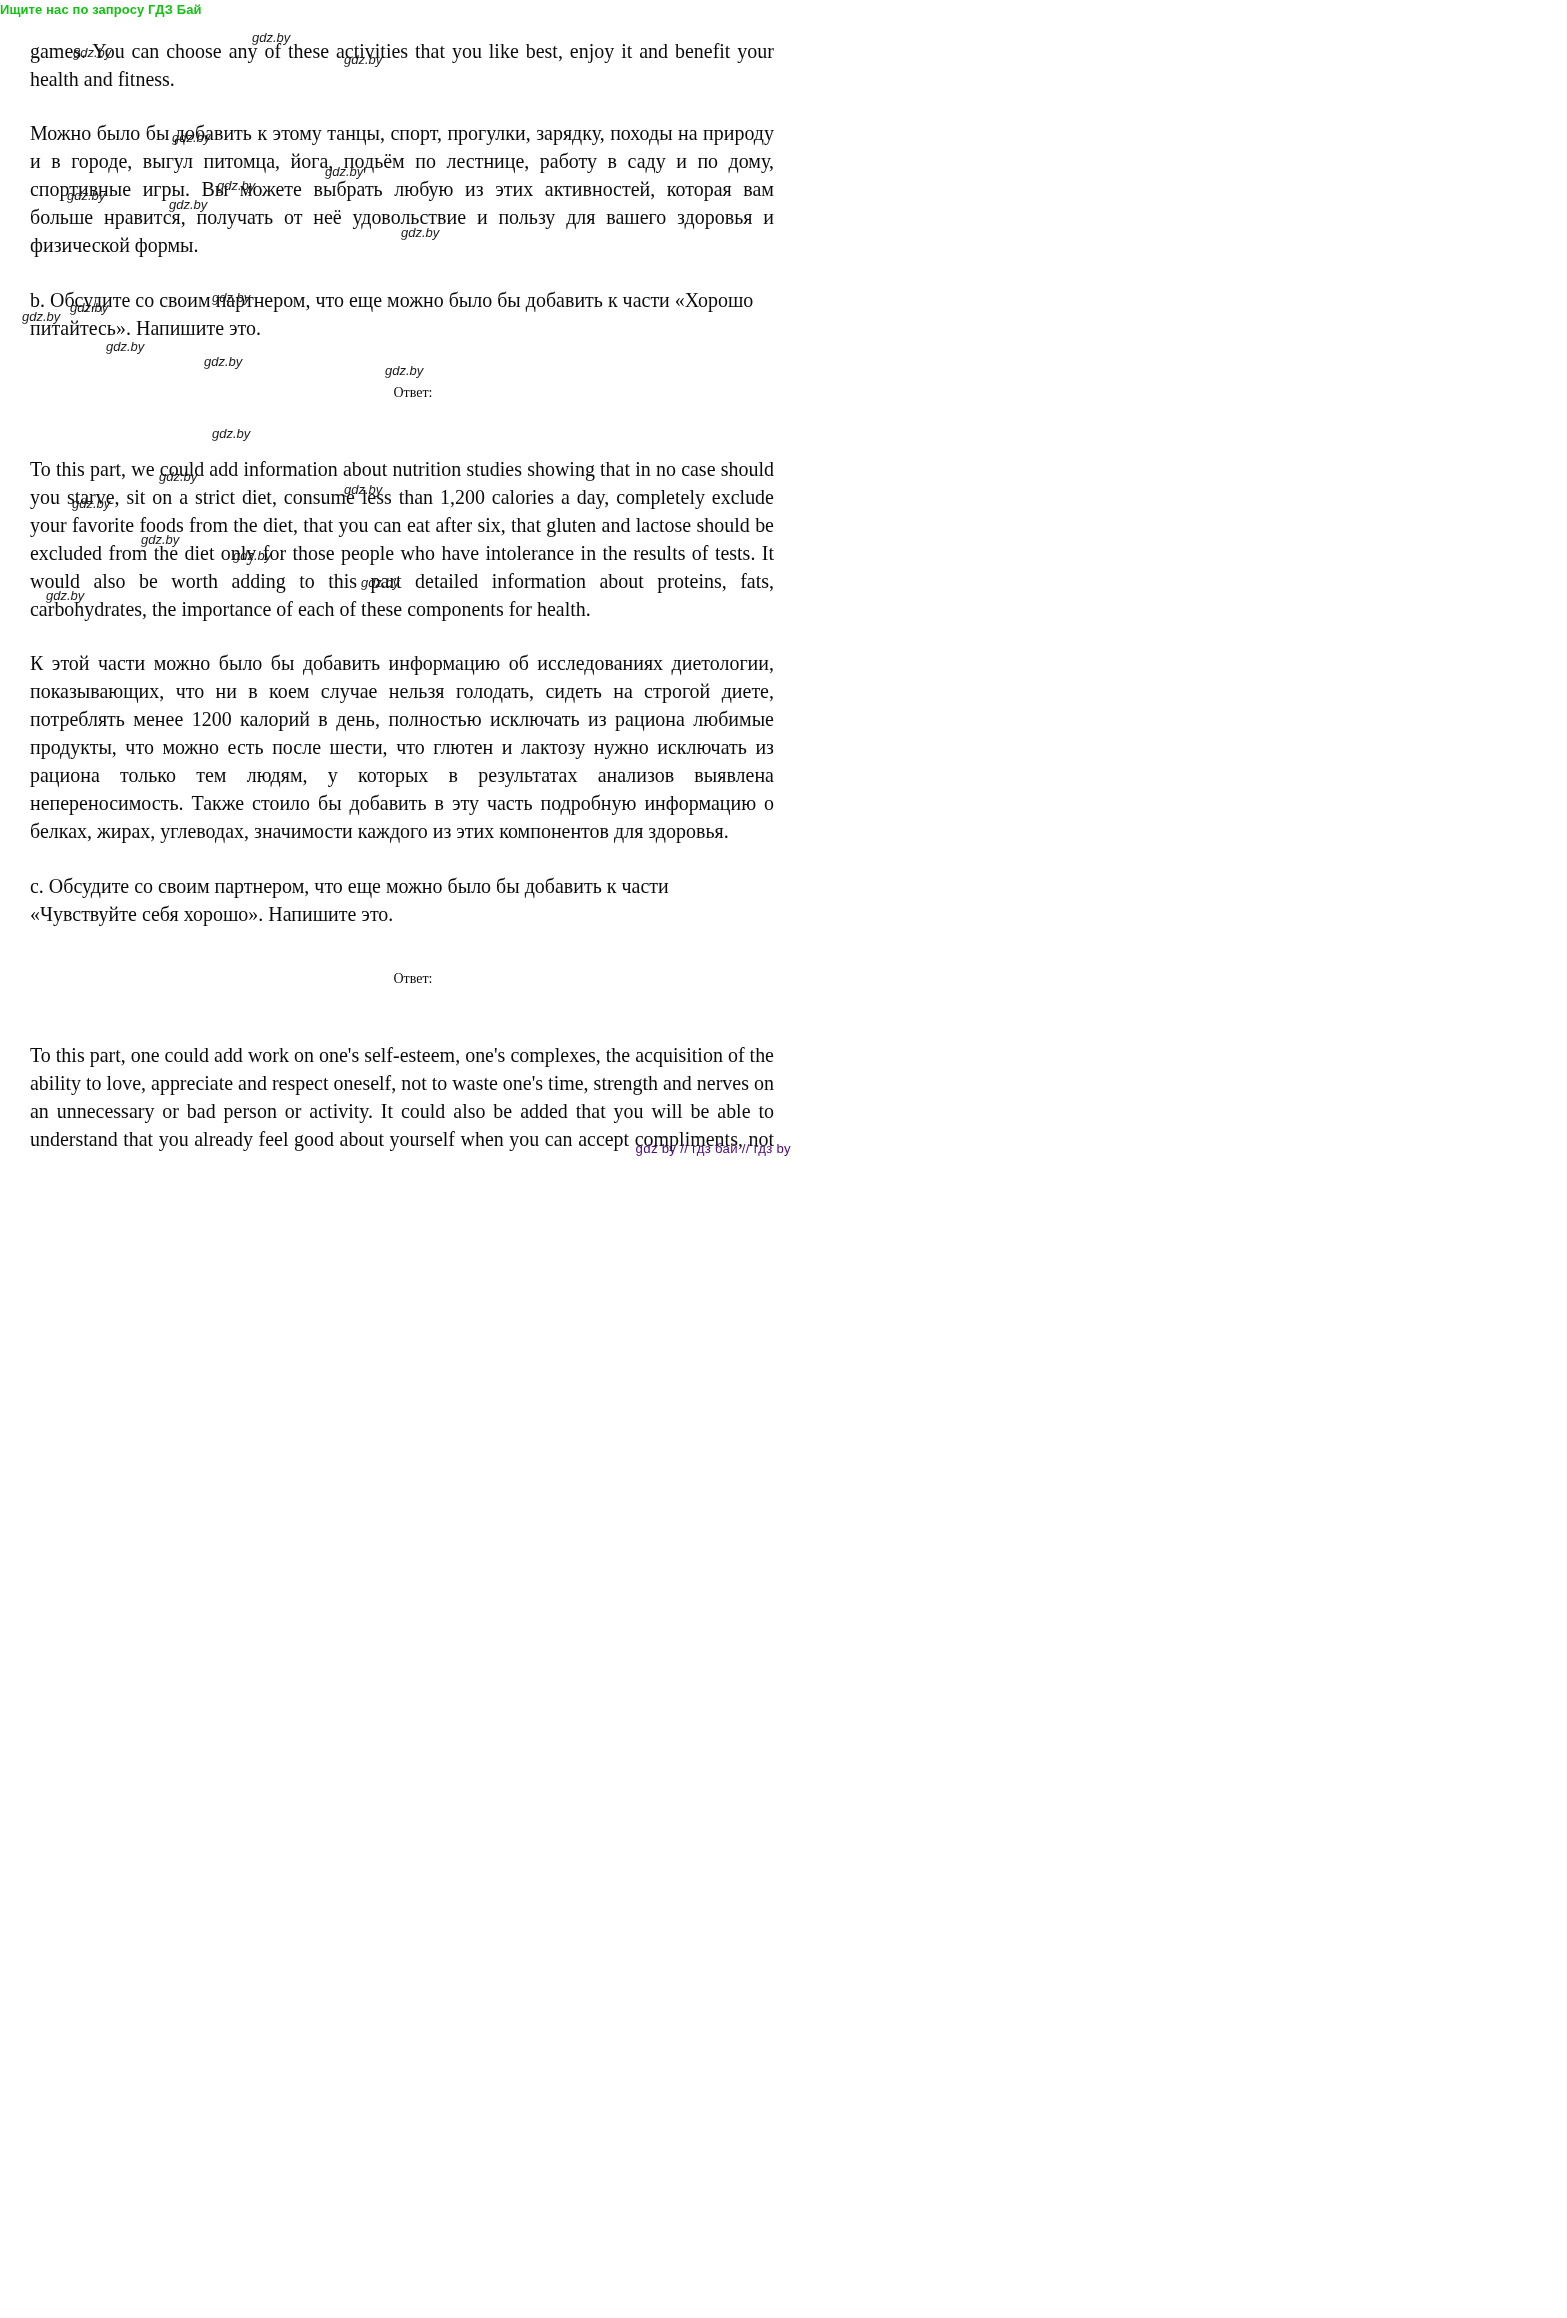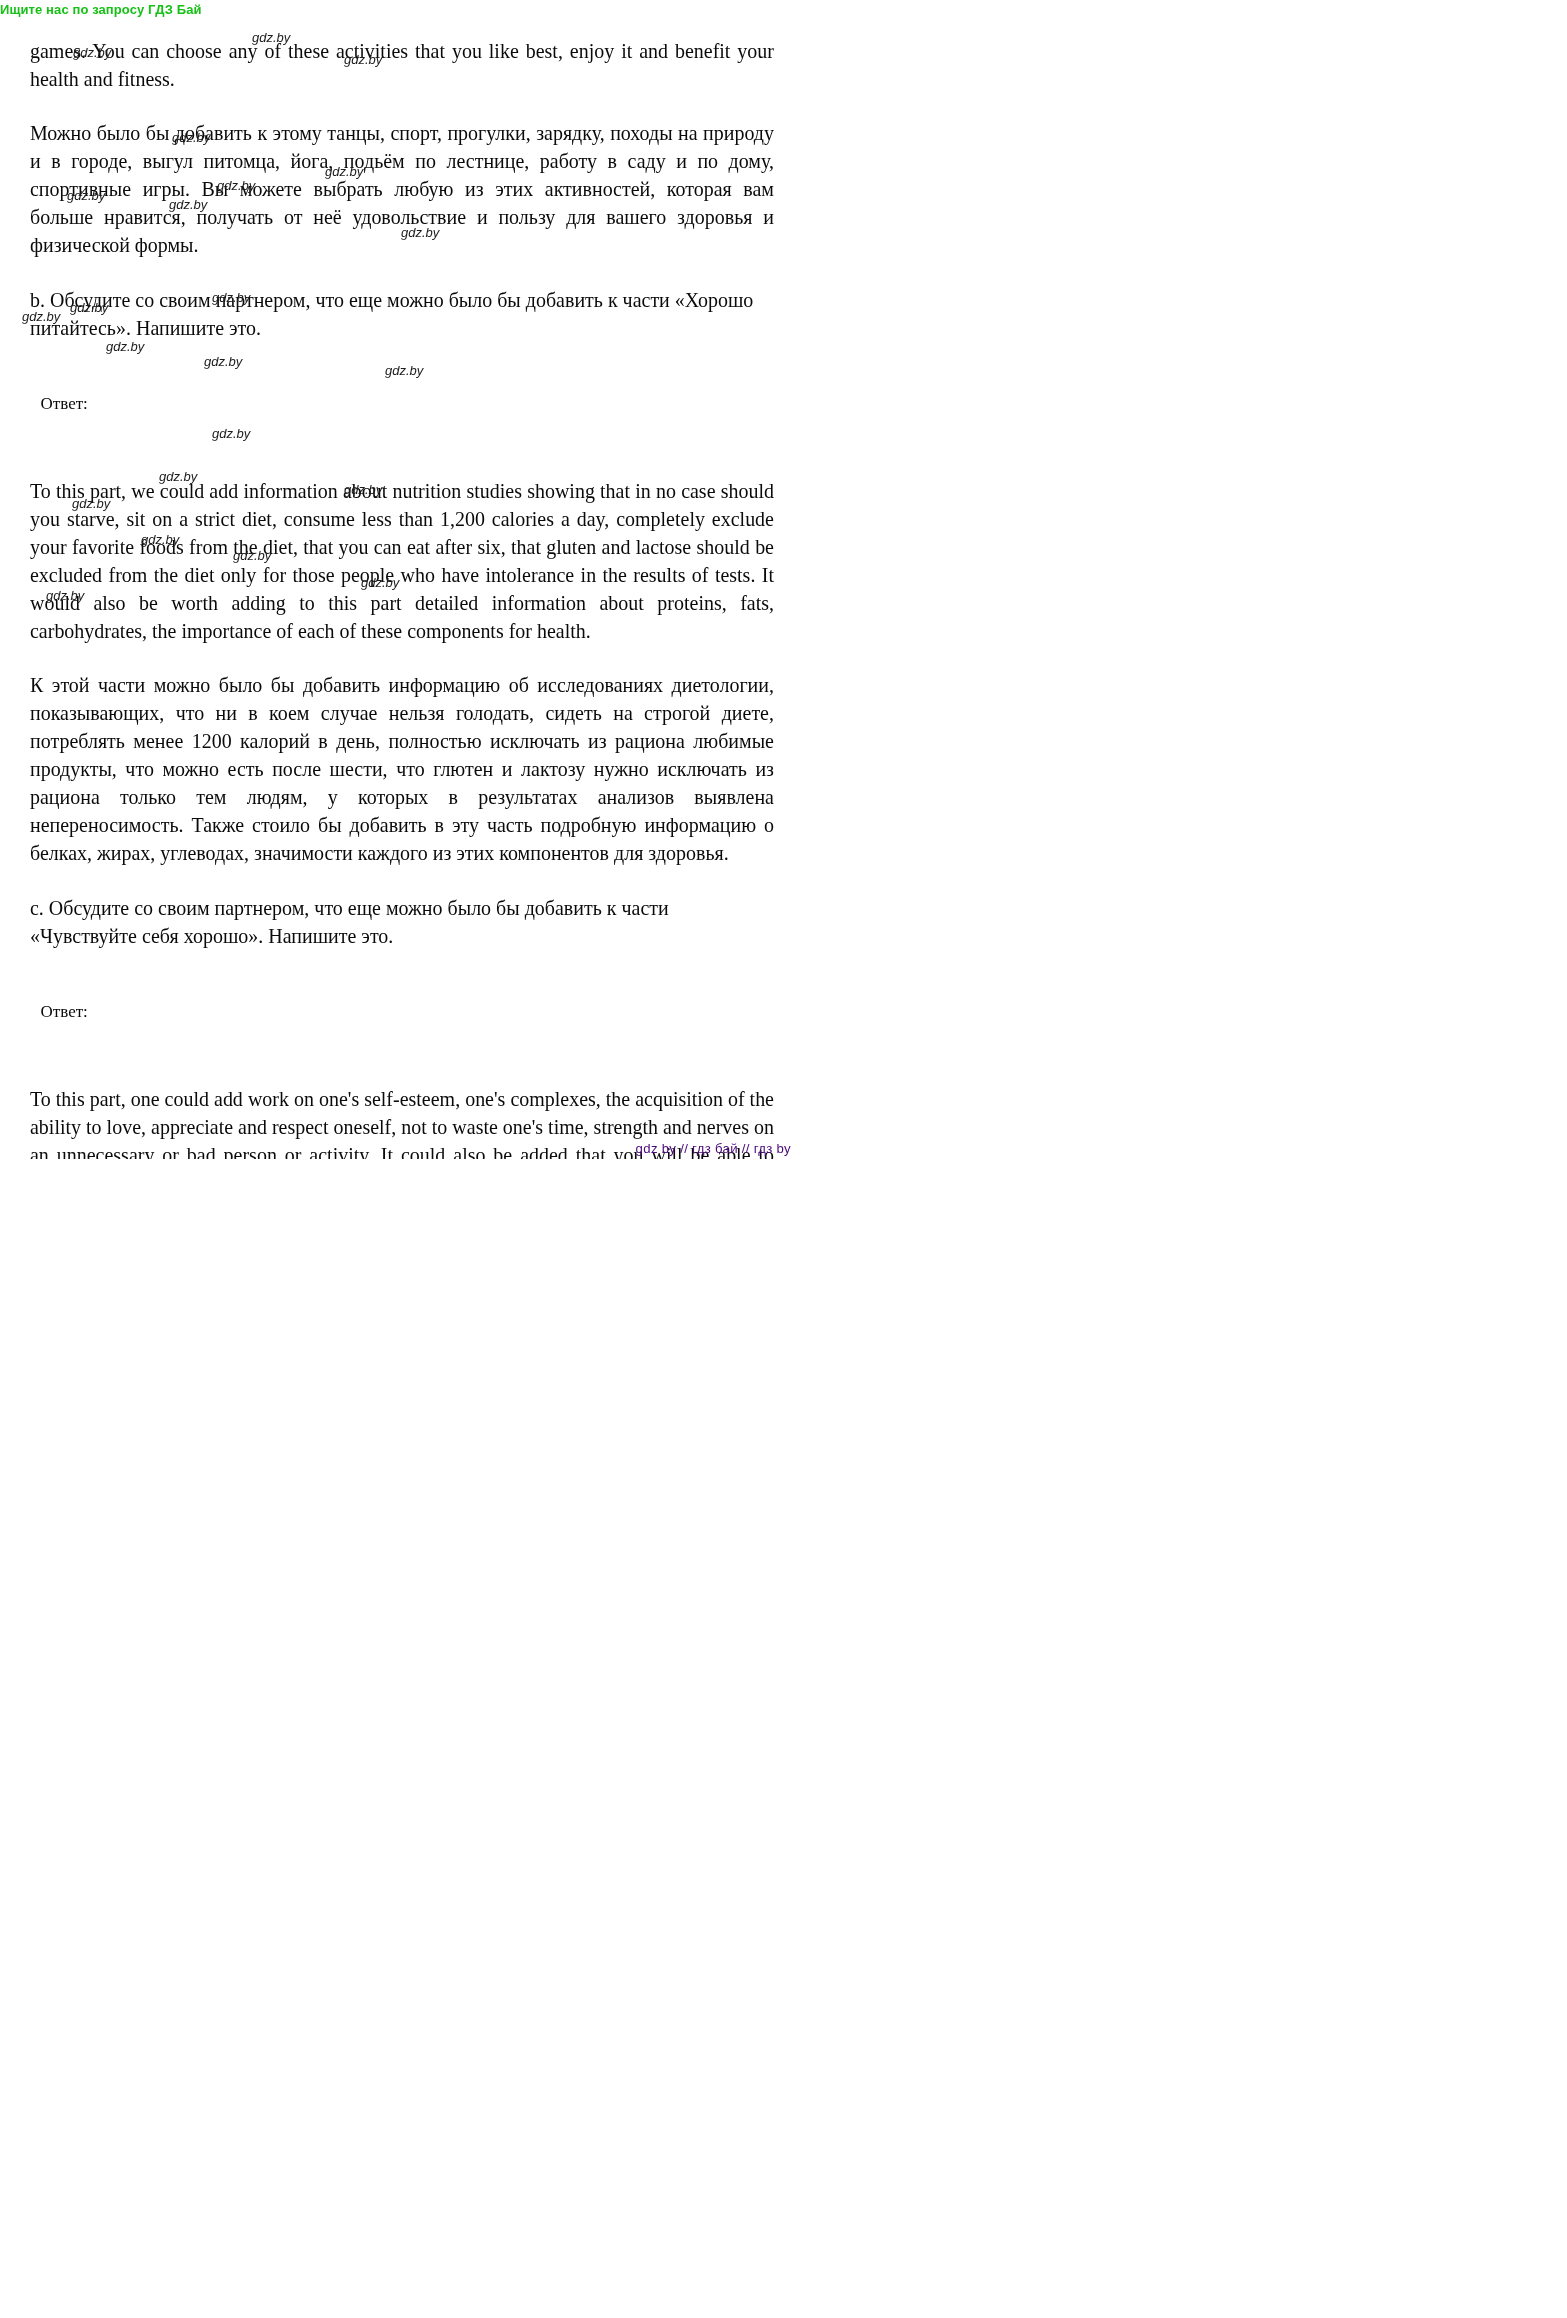--- a/index.html
+++ b/index.html
@@ -62,25 +62,25 @@
     text-align: left;
     font-family: "Liberation Serif", "DejaVu Serif", serif;
     transform: scaleX(0.97);
     transform-origin: left top;
   }
   .gap-m  { height: 26.4px; }
   .gap-l  { height: 37px; }
   .gap-xl { height: 48px; }
 
   .answer-label {
-    margin: 11px;
-    font-size: 17px;
+    margin: 0;
+    font-size: 14px;
     line-height: 28px;
     color: #0a0a0a;
-    text-align: left;
+    text-align: center;
   }
 
   
   .wm {
     position: absolute;
     font-family: "Liberation Sans", "DejaVu Sans", sans-serif;
     font-size: 13px;
     color: #1c1c1c;
     white-space: nowrap;
     pointer-events: none;

